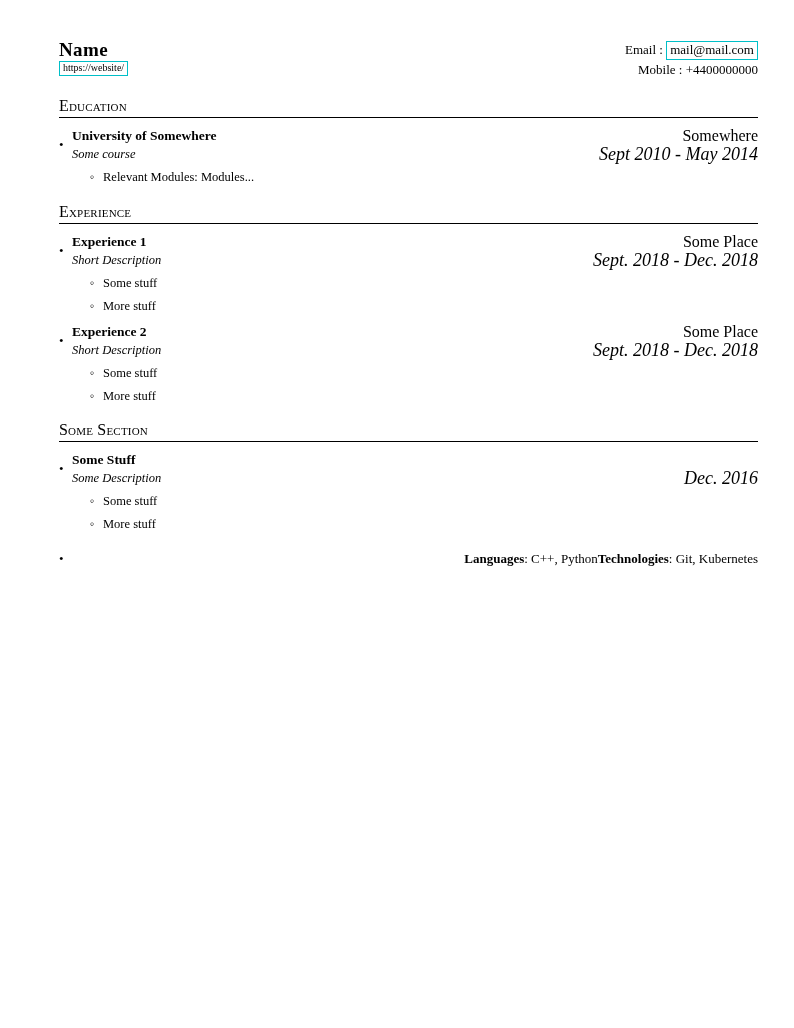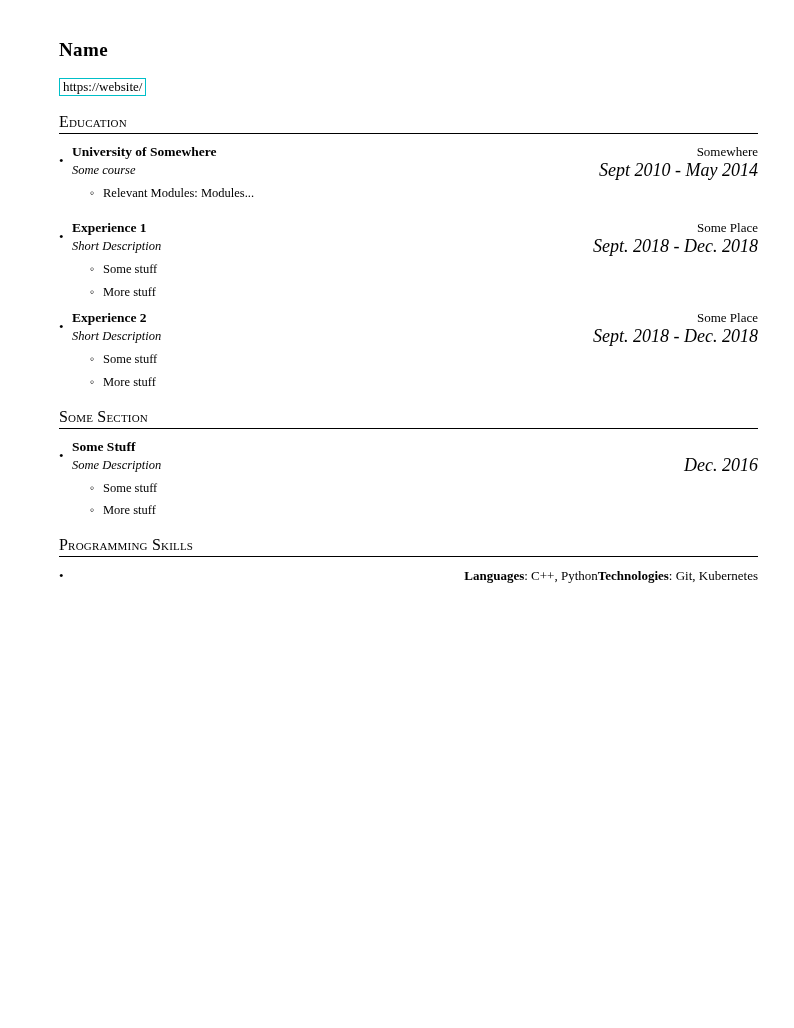--- a/index.html
+++ b/index.html
@@ -15,21 +15,21 @@
 
   
   .header { display: flex; justify-content: space-between; align-items: flex-start; }
   .name { font-size: 19px; font-weight: bold; letter-spacing: 0.4px; line-height: 1.1; }
   .link-box {
     display: inline-block;
     border: 1.5px solid var(--link-box);
     padding: 0 3px 1px 3px;
     line-height: 1.2;
   }
-  .website-line { margin-top: 17px; font-size: 13px; }
+  .website-line { margin-top: 0; font-size: 10px; }
   .contact { text-align: right; font-size: 13px; line-height: 1.55; }
   .contact .line { white-space: nowrap; }
 
   
   .section { margin-top: 17px; }
   .section-head {
     border-bottom: 1.5px solid #000;
     padding-bottom: 2px;
   }
   .section-title {
@@ -38,21 +38,21 @@
     letter-spacing: 0.2px;
   }
 
   
   .entry { margin-top: 9px; }
   .entry-head-row { display: flex; }
   .bullet { flex: none; width: 13px; align-self: center; font-size: 13px; }
   .head-lines { flex: 1; text-align: center; }
   .row { display: flex; justify-content: space-between; line-height: 18px; }
   .entry-title { font-weight: bold; font-size: 13.5px; }
-  .entry-location { font-size: 13px; }
+  .entry-location { font-size: 16px; }
   .entry-subtitle { font-style: italic; font-size: 12.5px; font-family: Liberation Serif, serif; }
   .entry-dates { font-style: italic; font-size: 18px; }
 
   .sub-items { margin-left: 31px; }
   .sub-item { margin-top: 7px; font-size: 12.5px; line-height: 1.25; display: flex; }
   .circle-bullet { flex: none; width: 13px; font-size: 12.5px; }
   .sub-label { font-weight: normal; }
 
   
   .skills-row { display: flex; align-items: center; margin-top: 10px; font-size: 13px; }
@@ -64,20 +64,30 @@
 
 <div class="page">
 
   <div class="header">
     <div>
       <div class="name">Name</div>
       <div class="website-line">
         <span class="link-box">https://website/</span>
       </div>
     </div>
+    <div class="contact">
+      <div class="line">
+        <span>Email :</span>
+        <span class="link-box">mail@mail.com</span>
+      </div>
+      <div class="line">
+        <span>Mobile :</span>
+        <span>+4400000000</span>
+      </div>
+    </div>
   </div>
 
   <div class="section">
     <div class="section-head">
       <span class="section-title">Education</span>
     </div>
     <div class="entry">
       <div class="entry-head-row">
         <span class="bullet">•</span>
         <div class="head-lines">
@@ -94,20 +104,23 @@
       <div class="sub-items">
         <div class="sub-item">
           <span class="circle-bullet">◦</span>
           <span><span class="sub-label">Relevant Modules</span><span>: Modules...</span></span>
         </div>
       </div>
     </div>
   </div>
 
   <div class="section">
+    <div class="section-head">
+      <span class="section-title">Experience</span>
+    </div>
 
     <div class="entry">
       <div class="entry-head-row">
         <span class="bullet">•</span>
         <div class="head-lines">
           <div class="row">
             <span class="entry-title">Experience 1</span>
             <span class="entry-location">Some Place</span>
           </div>
           <div class="row">
@@ -180,23 +193,20 @@
         </div>
         <div class="sub-item">
           <span class="circle-bullet">◦</span>
           <span>More stuff</span>
         </div>
       </div>
     </div>
   </div>
 
   <div class="section">
-    <div class="section-head">
-      <span class="section-title">Programming Skills</span>
-    </div>
     <div class="skills-row">
       <span class="bullet">•</span>
       <div class="skills-content">
         <span><span class="skill-label">Languages</span><span>: C++, Python</span></span>
         <span><span class="skill-label">Technologies</span><span>: Git, Kubernetes</span></span>
       </div>
     </div>
   </div>
 
 </div>

